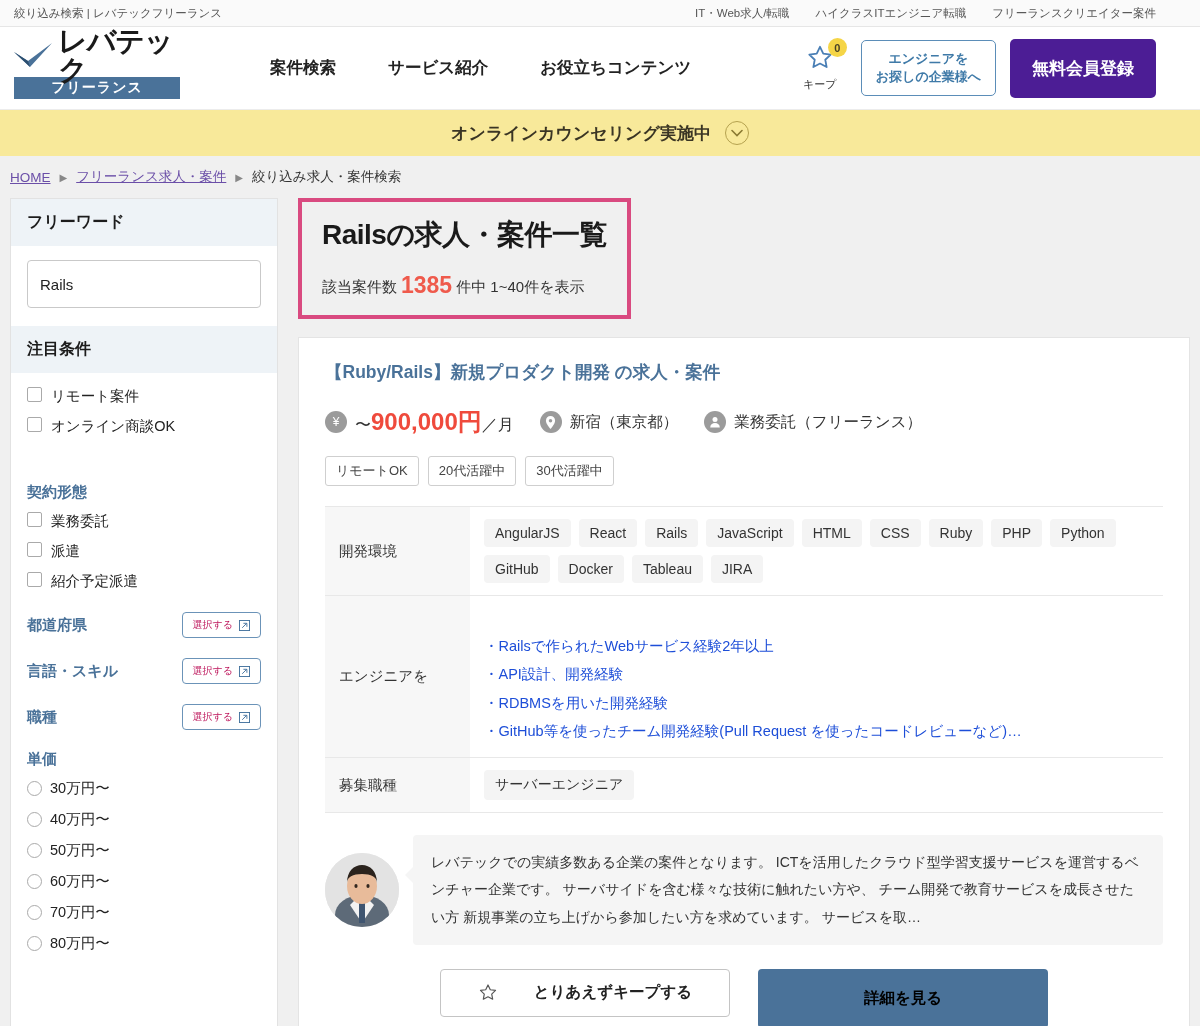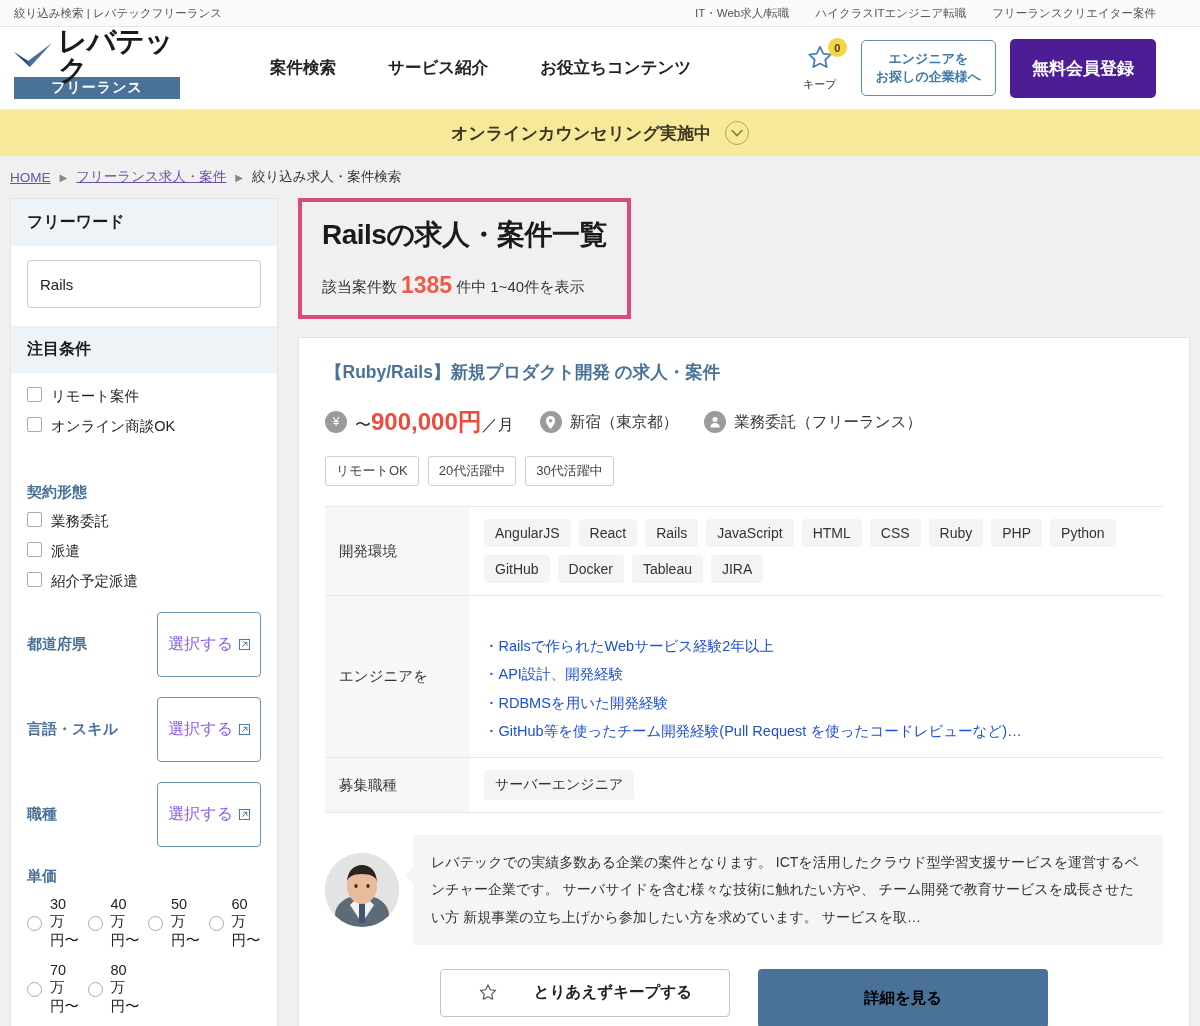--- a/index.html
+++ b/index.html
@@ -145,25 +145,25 @@
   .sub-label {
     font-size: 15px; font-weight: 700; color: #4a7299;
     margin: 4px 0 10px;
   }
   .sub-row {
     display: flex; align-items: center; justify-content: space-between;
     margin-bottom: 20px;
   }
   .btn-select {
     border: 1.5px solid #6b93b8; border-radius: 4px; background: #fff;
-    color: #8b5cf6; font-size: 16px; padding: 21px 10px;
+    color: #be185d; font-size: 10px; padding: 5px 10px;
     display: flex; align-items: center; gap: 6px; cursor: pointer;
   }
   .radio-grid {
-    display: grid; grid-template-columns: 1fr 1fr 1fr 1fr;
+    display: grid; grid-template-columns: 1fr;
     row-gap: 12px; column-gap: 8px;
   }
   .rad-row {
     display: flex; align-items: center; gap: 8px;
     font-size: 14.5px; color: #222; cursor: pointer;
   }
   .rad-circle {
     width: 15px; height: 15px; border: 1.3px solid #aaa;
     border-radius: 50%; background: #fff; flex: none;
   }

